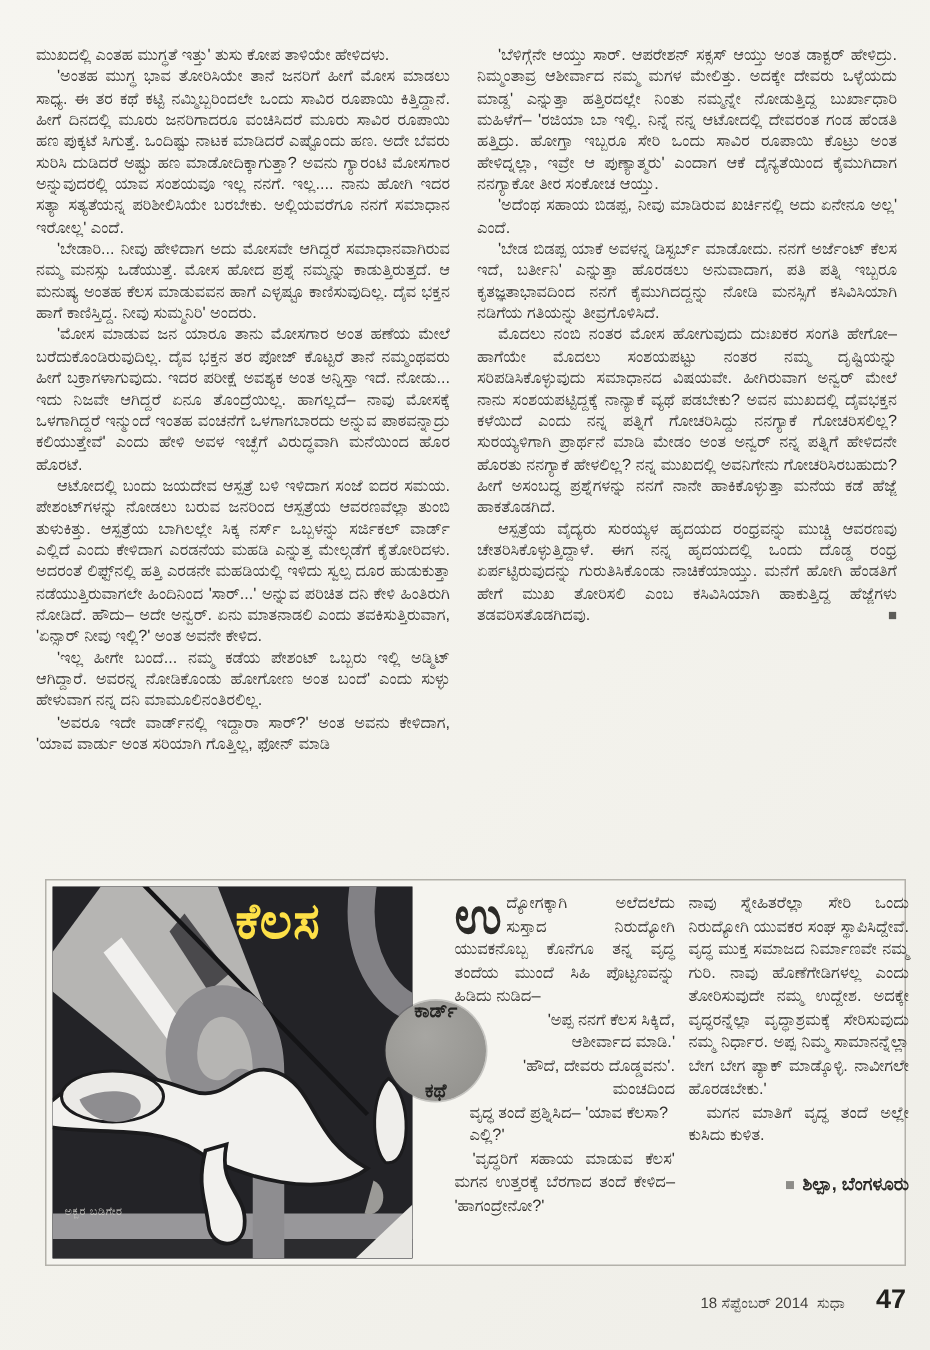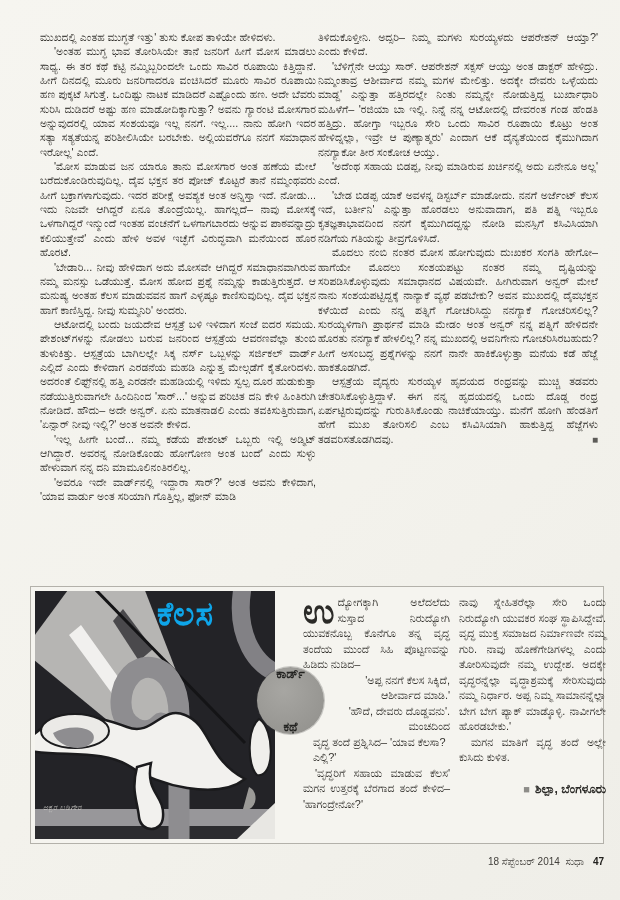--- a/index.html
+++ b/index.html
@@ -4,38 +4,38 @@
 <style>
   html,body{margin:0;padding:0;background:#d8d6d0;}
   .page{
     position:relative;width:620px;height:900px;margin:0 auto;
     background:linear-gradient(135deg,#f6f5f0 0%,#f3f2ec 55%,#efeee8 100%);
     font-family:"Liberation Sans","DejaVu Sans",sans-serif;
     color:#32302c;overflow:hidden;
   }
   
   .col{position:absolute;top:30px;text-align:justify;font-size:10.8px;line-height:14.35px;}
-  .col-left{left:40px;width:276px;}
+  .col-left{left:24px;width:276px;}
   .col-right{left:318px;width:280px;}
   .para{margin:0;text-indent:14px;}
   .para.cont{text-indent:0;}
   .endmark-row{text-align:right;margin-top:-14px;line-height:14px;}
   .endmark{color:#5d5c58;font-size:10px;}
   
   .story-box{
     position:absolute;left:30px;top:586px;width:574px;height:258px;
     border:1px solid #b3b1aa;background:#f5f4ef;box-sizing:border-box;
   }
   .illu{position:absolute;left:4px;top:4px;width:240px;height:248px;background:#232327;overflow:hidden;}
   .illu svg{display:block;}
   .illu-title{
     position:absolute;left:122px;top:4px;width:118px;
-    color:#0ea5e9;font-size:33px;font-weight:bold;letter-spacing:1px;line-height:38px;
+    color:#fde047;font-size:33px;font-weight:bold;letter-spacing:1px;line-height:38px;
   }
-  .illu-credit{position:absolute;left:8px;bottom:26px;color:#c6c5c1;font-size:7.5px;letter-spacing:.4px;font-style:italic;}
+  .illu-credit{position:absolute;left:8px;bottom:26px;color:#c6c5c1;font-size:7.5px;letter-spacing:.4px;}
   .badge{
     position:absolute;left:226px;top:80px;width:67px;height:67px;border-radius:50%;
     background:radial-gradient(circle at 40% 35%,#a7a6a2,#908f8b);
     color:#242422;text-align:center;font-weight:bold;font-size:12.5px;line-height:15px;
     display:flex;flex-direction:column;justify-content:center;
     box-shadow:0 0 0 1px rgba(60,60,60,.25);
     gap:38px;
   }
   .story-col{position:absolute;top:8px;width:147px;text-align:justify;font-size:10.9px;line-height:15.5px;}
   .story-col-1{left:272px;}
@@ -46,45 +46,44 @@
   .story-col .para.padsm{padding-left:10px;text-indent:0;text-align:left;}
   .dropcap{
     float:left;font-size:34px;line-height:28px;font-weight:bold;
     padding:2px 3px 0 0;color:#2b2a27;
   }
   .byline{margin-top:16px;text-align:right;font-weight:bold;font-size:12px;color:#2b2a27;text-indent:0;}
   .byline .sq{color:#8d8c88;font-size:11px;margin-right:5px;}
   
   .footer{position:absolute;right:16px;top:856px;font-size:10px;color:#413f3b;}
   .footer .mag{margin:0 3px;}
-  .footer .pagenum{font-weight:bold;font-size:10px;color:#22211e;margin-left:3px;}
+  .footer .pagenum{font-weight:bold;font-size:18px;color:#22211e;margin-left:15px;}
 </style>
 </head>
 <body>
 
 <div class="page">
 
   <div class="col col-left">
       <p class="para cont">ಮುಖದಲ್ಲಿ ಎಂತಹ ಮುಗ್ಧತೆ ಇತ್ತು' ತುಸು ಕೋಪ ತಾಳಿಯೇ ಹೇಳಿದಳು.</p>
       <p class="para">'ಅಂತಹ ಮುಗ್ಧ ಭಾವ ತೋರಿಸಿಯೇ ತಾನೆ ಜನರಿಗೆ ಹೀಗೆ ಮೋಸ ಮಾಡಲು ಸಾಧ್ಯ. ಈ ತರ ಕಥೆ ಕಟ್ಟಿ ನಮ್ಮಿಬ್ಬರಿಂದಲೇ ಒಂದು ಸಾವಿರ ರೂಪಾಯಿ ಕಿತ್ತಿದ್ದಾನೆ. ಹೀಗೆ ದಿನದಲ್ಲಿ ಮೂರು ಜನರಿಗಾದರೂ ವಂಚಿಸಿದರೆ ಮೂರು ಸಾವಿರ ರೂಪಾಯಿ ಹಣ ಪುಕ್ಕಟೆ ಸಿಗುತ್ತೆ. ಒಂದಿಷ್ಟು ನಾಟಕ ಮಾಡಿದರೆ ಎಷ್ಟೊಂದು ಹಣ. ಅದೇ ಬೆವರು ಸುರಿಸಿ ದುಡಿದರೆ ಅಷ್ಟು ಹಣ ಮಾಡೋದಿಕ್ಕಾಗುತ್ತಾ? ಅವನು ಗ್ಯಾರಂಟಿ ಮೋಸಗಾರ ಅನ್ನುವುದರಲ್ಲಿ ಯಾವ ಸಂಶಯವೂ ಇಲ್ಲ ನನಗೆ. ಇಲ್ಲ.... ನಾನು ಹೋಗಿ ಇದರ ಸತ್ಯಾ ಸತ್ಯತೆಯನ್ನ ಪರಿಶೀಲಿಸಿಯೇ ಬರಬೇಕು. ಅಲ್ಲಿಯವರೆಗೂ ನನಗೆ ಸಮಾಧಾನ ಇರೋಲ್ಲ' ಎಂದೆ.</p>
+      <p class="para">'ಬೇಡಾರಿ... ನೀವು ಹೇಳಿದಾಗ ಅದು ಮೋಸವೇ ಆಗಿದ್ದರೆ ಸಮಾಧಾನವಾಗಿರುವ ನಮ್ಮ ಮನಸ್ಸು ಒಡೆಯುತ್ತೆ. ಮೋಸ ಹೋದ ಪ್ರಶ್ನೆ ನಮ್ಮನ್ನು ಕಾಡುತ್ತಿರುತ್ತದೆ. ಆ ಮನುಷ್ಯ ಅಂತಹ ಕೆಲಸ ಮಾಡುವವನ ಹಾಗೆ ಎಳ್ಳಷ್ಟೂ ಕಾಣಿಸುವುದಿಲ್ಲ. ದೈವ ಭಕ್ತನ ಹಾಗೆ ಕಾಣಿಸ್ತಿದ್ದ. ನೀವು ಸುಮ್ಮನಿರಿ' ಅಂದರು.</p>
       <p class="para">'ಮೋಸ ಮಾಡುವ ಜನ ಯಾರೂ ತಾನು ಮೋಸಗಾರ ಅಂತ ಹಣೆಯ ಮೇಲೆ ಬರೆದುಕೊಂಡಿರುವುದಿಲ್ಲ. ದೈವ ಭಕ್ತನ ತರ ಪೋಜ್ ಕೊಟ್ಟರೆ ತಾನೆ ನಮ್ಮಂಥವರು ಹೀಗೆ ಬಕ್ರಾಗಳಾಗುವುದು. ಇದರ ಪರೀಕ್ಷೆ ಅವಶ್ಯಕ ಅಂತ ಅನ್ನಿಸ್ತಾ ಇದೆ. ನೋಡು... ಇದು ನಿಜವೇ ಆಗಿದ್ದರೆ ಏನೂ ತೊಂದ್ರೆಯಿಲ್ಲ. ಹಾಗಲ್ಲದೆ– ನಾವು ಮೋಸಕ್ಕೆ ಒಳಗಾಗಿದ್ದರೆ ಇನ್ಮುಂದೆ ಇಂತಹ ವಂಚನೆಗೆ ಒಳಗಾಗಬಾರದು ಅನ್ನುವ ಪಾಠವನ್ನಾದ್ರು ಕಲಿಯುತ್ತೇವೆ' ಎಂದು ಹೇಳಿ ಅವಳ ಇಚ್ಛೆಗೆ ವಿರುದ್ಧವಾಗಿ ಮನೆಯಿಂದ ಹೊರ ಹೊರಟೆ.</p>
-      <p class="para">'ಬೇಡಾರಿ... ನೀವು ಹೇಳಿದಾಗ ಅದು ಮೋಸವೇ ಆಗಿದ್ದರೆ ಸಮಾಧಾನವಾಗಿರುವ ನಮ್ಮ ಮನಸ್ಸು ಒಡೆಯುತ್ತೆ. ಮೋಸ ಹೋದ ಪ್ರಶ್ನೆ ನಮ್ಮನ್ನು ಕಾಡುತ್ತಿರುತ್ತದೆ. ಆ ಮನುಷ್ಯ ಅಂತಹ ಕೆಲಸ ಮಾಡುವವನ ಹಾಗೆ ಎಳ್ಳಷ್ಟೂ ಕಾಣಿಸುವುದಿಲ್ಲ. ದೈವ ಭಕ್ತನ ಹಾಗೆ ಕಾಣಿಸ್ತಿದ್ದ. ನೀವು ಸುಮ್ಮನಿರಿ' ಅಂದರು.</p>
       <p class="para">ಆಟೋದಲ್ಲಿ ಬಂದು ಜಯದೇವ ಆಸ್ಪತ್ರೆ ಬಳಿ ಇಳಿದಾಗ ಸಂಜೆ ಐದರ ಸಮಯ. ಪೇಶಂಟ್‌ಗಳನ್ನು ನೋಡಲು ಬರುವ ಜನರಿಂದ ಆಸ್ಪತ್ರೆಯ ಆವರಣವೆಲ್ಲಾ ತುಂಬಿ ತುಳುಕಿತ್ತು. ಆಸ್ಪತ್ರೆಯ ಬಾಗಿಲಲ್ಲೇ ಸಿಕ್ಕ ನರ್ಸ್ ಒಬ್ಬಳನ್ನು ಸರ್ಜಿಕಲ್ ವಾರ್ಡ್ ಎಲ್ಲಿದೆ ಎಂದು ಕೇಳಿದಾಗ ಎರಡನೆಯ ಮಹಡಿ ಎನ್ನುತ್ತ ಮೇಲ್ಗಡೆಗೆ ಕೈತೋರಿದಳು. ಅದರಂತೆ ಲಿಫ್ಟ್‌ನಲ್ಲಿ ಹತ್ತಿ ಎರಡನೇ ಮಹಡಿಯಲ್ಲಿ ಇಳಿದು ಸ್ವಲ್ಪ ದೂರ ಹುಡುಕುತ್ತಾ ನಡೆಯುತ್ತಿರುವಾಗಲೇ ಹಿಂದಿನಿಂದ 'ಸಾರ್...' ಅನ್ನುವ ಪರಿಚಿತ ದನಿ ಕೇಳಿ ಹಿಂತಿರುಗಿ ನೋಡಿದೆ. ಹೌದು– ಅದೇ ಅನ್ವರ್. ಏನು ಮಾತನಾಡಲಿ ಎಂದು ತವಕಿಸುತ್ತಿರುವಾಗ, 'ಏನ್ಸಾರ್ ನೀವು ಇಲ್ಲಿ?' ಅಂತ ಅವನೇ ಕೇಳಿದ.</p>
       <p class="para">'ಇಲ್ಲ ಹೀಗೇ ಬಂದೆ... ನಮ್ಮ ಕಡೆಯ ಪೇಶಂಟ್ ಒಬ್ಬರು ಇಲ್ಲಿ ಅಡ್ಮಿಟ್ ಆಗಿದ್ದಾರೆ. ಅವರನ್ನ ನೋಡಿಕೊಂಡು ಹೋಗೋಣ ಅಂತ ಬಂದೆ' ಎಂದು ಸುಳ್ಳು ಹೇಳುವಾಗ ನನ್ನ ದನಿ ಮಾಮೂಲಿನಂತಿರಲಿಲ್ಲ.</p>
       <p class="para">'ಅವರೂ ಇದೇ ವಾರ್ಡ್‌ನಲ್ಲಿ ಇದ್ದಾರಾ ಸಾರ್?' ಅಂತ ಅವನು ಕೇಳಿದಾಗ, 'ಯಾವ ವಾರ್ಡು ಅಂತ ಸರಿಯಾಗಿ ಗೊತ್ತಿಲ್ಲ, ಫೋನ್ ಮಾಡಿ</p>
     </div>
 
   <div class="col col-right">
     <div>
-        <p class="para cont">ತಿಳಿದುಕೊಳ್ತೀನಿ. ಅದ್ಸರಿ– ನಿಮ್ಮ ಮಗಳು ಸುರಯ್ಯಳದು ಆಪರೇಶನ್ ಆಯ್ತಾ?' ಎಂದು ಕೇಳಿದೆ.</p>
         <p class="para">'ಬೆಳಿಗ್ಗೆನೇ ಆಯ್ತು ಸಾರ್. ಆಪರೇಶನ್ ಸಕ್ಸಸ್ ಆಯ್ತು ಅಂತ ಡಾಕ್ಟರ್ ಹೇಳಿದ್ರು. ನಿಮ್ಮಂತಾವ್ರ ಆಶೀರ್ವಾದ ನಮ್ಮ ಮಗಳ ಮೇಲಿತ್ತು. ಅದಕ್ಕೇ ದೇವರು ಒಳ್ಳೆಯದು ಮಾಡ್ದ' ಎನ್ನುತ್ತಾ ಹತ್ತಿರದಲ್ಲೇ ನಿಂತು ನಮ್ಮನ್ನೇ ನೋಡುತ್ತಿದ್ದ ಬುರ್ಖಾಧಾರಿ ಮಹಿಳೆಗೆ– 'ರಜಿಯಾ ಬಾ ಇಲ್ಲಿ. ನಿನ್ನೆ ನನ್ನ ಆಟೋದಲ್ಲಿ ದೇವರಂತ ಗಂಡ ಹೆಂಡತಿ ಹತ್ತಿದ್ರು. ಹೋಗ್ತಾ ಇಬ್ಬರೂ ಸೇರಿ ಒಂದು ಸಾವಿರ ರೂಪಾಯಿ ಕೊಟ್ರು ಅಂತ ಹೇಳಿದ್ನಲ್ಲಾ, ಇವ್ರೇ ಆ ಪುಣ್ಯಾತ್ಮರು' ಎಂದಾಗ ಆಕೆ ದೈನ್ಯತೆಯಿಂದ ಕೈಮುಗಿದಾಗ ನನಗ್ಯಾಕೋ ತೀರ ಸಂಕೋಚ ಆಯ್ತು.</p>
         <p class="para">'ಅದೆಂಥ ಸಹಾಯ ಬಿಡಪ್ಪ, ನೀವು ಮಾಡಿರುವ ಖರ್ಚಿನಲ್ಲಿ ಅದು ಏನೇನೂ ಅಲ್ಲ' ಎಂದೆ.</p>
         <p class="para">'ಬೇಡ ಬಿಡಪ್ಪ ಯಾಕೆ ಅವಳನ್ನ ಡಿಸ್ಟರ್ಬ್ ಮಾಡೋದು. ನನಗೆ ಅರ್ಜೆಂಟ್ ಕೆಲಸ ಇದೆ, ಬರ್ತೀನಿ' ಎನ್ನುತ್ತಾ ಹೊರಡಲು ಅನುವಾದಾಗ, ಪತಿ ಪತ್ನಿ ಇಬ್ಬರೂ ಕೃತಜ್ಞತಾಭಾವದಿಂದ ನನಗೆ ಕೈಮುಗಿದದ್ದನ್ನು ನೋಡಿ ಮನಸ್ಸಿಗೆ ಕಸಿವಿಸಿಯಾಗಿ ನಡಿಗೆಯ ಗತಿಯನ್ನು ತೀವ್ರಗೊಳಿಸಿದೆ.</p>
         <p class="para">ಮೊದಲು ನಂಬಿ ನಂತರ ಮೋಸ ಹೋಗುವುದು ದುಃಖಕರ ಸಂಗತಿ ಹೇಗೋ– ಹಾಗೆಯೇ ಮೊದಲು ಸಂಶಯಪಟ್ಟು ನಂತರ ನಮ್ಮ ದೃಷ್ಟಿಯನ್ನು ಸರಿಪಡಿಸಿಕೊಳ್ಳುವುದು ಸಮಾಧಾನದ ವಿಷಯವೇ. ಹೀಗಿರುವಾಗ ಅನ್ವರ್ ಮೇಲೆ ನಾನು ಸಂಶಯಪಟ್ಟಿದ್ದಕ್ಕೆ ನಾನ್ಯಾಕೆ ವ್ಯಥೆ ಪಡಬೇಕು? ಅವನ ಮುಖದಲ್ಲಿ ದೈವಭಕ್ತನ ಕಳೆಯಿದೆ ಎಂದು ನನ್ನ ಪತ್ನಿಗೆ ಗೋಚರಿಸಿದ್ದು ನನಗ್ಯಾಕೆ ಗೋಚರಿಸಲಿಲ್ಲ? ಸುರಯ್ಯಳಿಗಾಗಿ ಪ್ರಾರ್ಥನೆ ಮಾಡಿ ಮೇಡಂ ಅಂತ ಅನ್ವರ್ ನನ್ನ ಪತ್ನಿಗೆ ಹೇಳಿದನೇ ಹೊರತು ನನಗ್ಯಾಕೆ ಹೇಳಲಿಲ್ಲ? ನನ್ನ ಮುಖದಲ್ಲಿ ಅವನಿಗೇನು ಗೋಚರಿಸಿರಬಹುದು? ಹೀಗೆ ಅಸಂಬದ್ಧ ಪ್ರಶ್ನೆಗಳನ್ನು ನನಗೆ ನಾನೇ ಹಾಕಿಕೊಳ್ಳುತ್ತಾ ಮನೆಯ ಕಡೆ ಹೆಜ್ಜೆ ಹಾಕತೊಡಗಿದೆ.</p>
-        <p class="para">ಆಸ್ಪತ್ರೆಯ ವೈದ್ಯರು ಸುರಯ್ಯಳ ಹೃದಯದ ರಂಧ್ರವನ್ನು ಮುಚ್ಚಿ ತಡವರು ಚೇತರಿಸಿಕೊಳ್ಳುತ್ತಿದ್ದಾಳೆ. ಈಗ ನನ್ನ ಹೃದಯದಲ್ಲಿ ಒಂದು ದೊಡ್ಡ ರಂಧ್ರ ಏರ್ಪಟ್ಟಿರುವುದನ್ನು ಗುರುತಿಸಿಕೊಂಡು ನಾಚಿಕೆಯಾಯ್ತು. ಮನೆಗೆ ಹೋಗಿ ಹೆಂಡತಿಗೆ ಹೇಗೆ ಮುಖ ತೋರಿಸಲಿ ಎಂಬ ಕಸಿವಿಸಿಯಾಗಿ ಹಾಕುತ್ತಿದ್ದ ಹೆಜ್ಜೆಗಳು ತಡವರಿಸತೊಡಗಿದವು.</p>
+        <p class="para">ಆಸ್ಪತ್ರೆಯ ವೈದ್ಯರು ಸುರಯ್ಯಳ ಹೃದಯದ ರಂಧ್ರವನ್ನು ಮುಚ್ಚಿ ಆವರಣವು ಚೇತರಿಸಿಕೊಳ್ಳುತ್ತಿದ್ದಾಳೆ. ಈಗ ನನ್ನ ಹೃದಯದಲ್ಲಿ ಒಂದು ದೊಡ್ಡ ರಂಧ್ರ ಏರ್ಪಟ್ಟಿರುವುದನ್ನು ಗುರುತಿಸಿಕೊಂಡು ನಾಚಿಕೆಯಾಯ್ತು. ಮನೆಗೆ ಹೋಗಿ ಹೆಂಡತಿಗೆ ಹೇಗೆ ಮುಖ ತೋರಿಸಲಿ ಎಂಬ ಕಸಿವಿಸಿಯಾಗಿ ಹಾಕುತ್ತಿದ್ದ ಹೆಜ್ಜೆಗಳು ತಡವರಿಸತೊಡಗಿದವು.</p>
       </div>
     <div class="endmark-row">
       <span class="endmark">■</span>
     </div>
   </div>
 
   <div class="story-box">
 
     <div class="illu">
       <svg width="240" height="248" viewBox="0 0 240 248">

